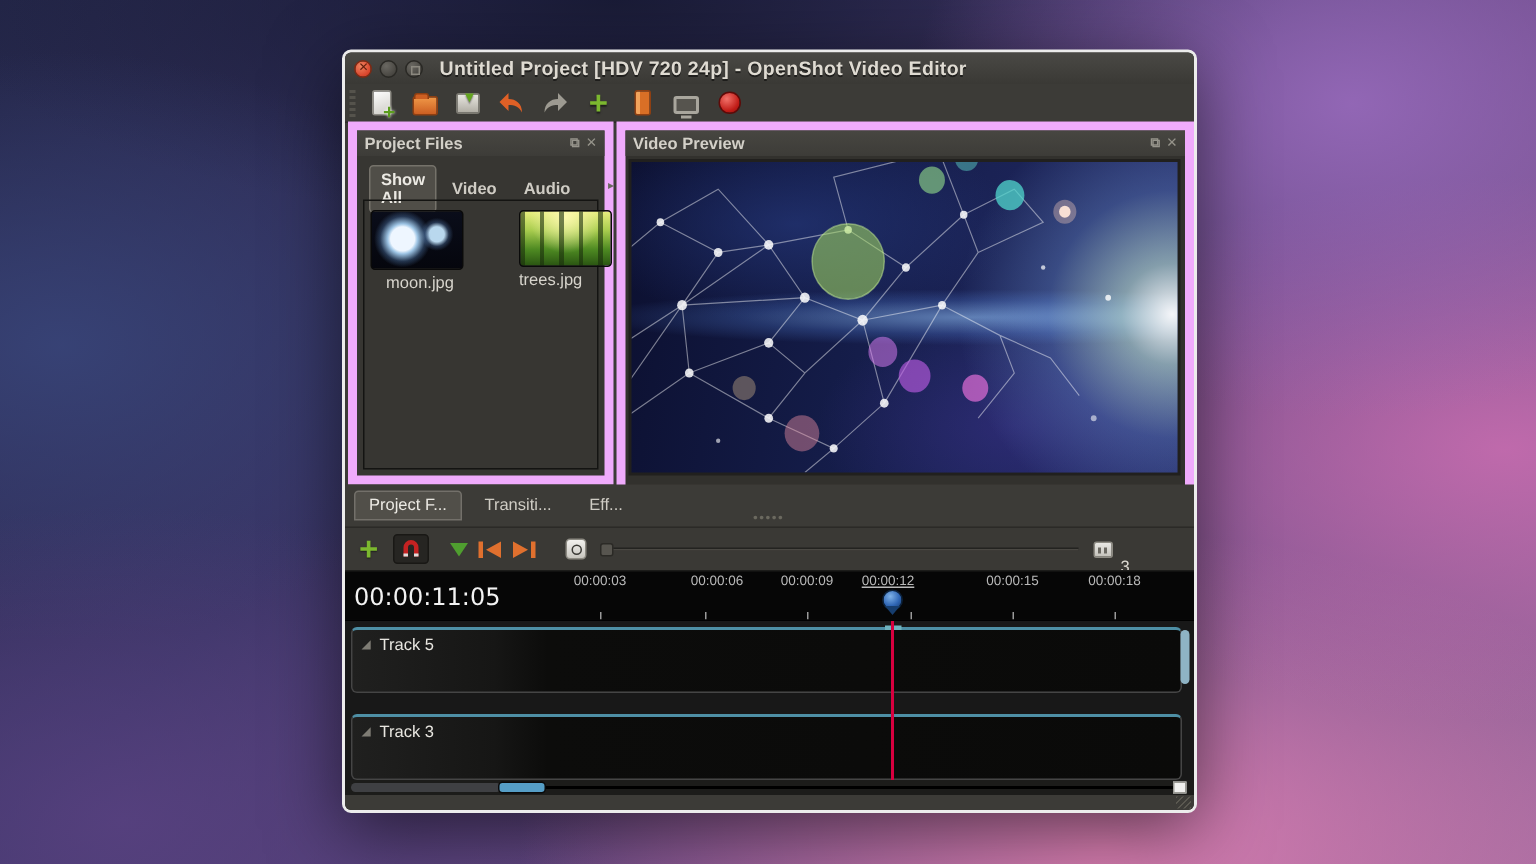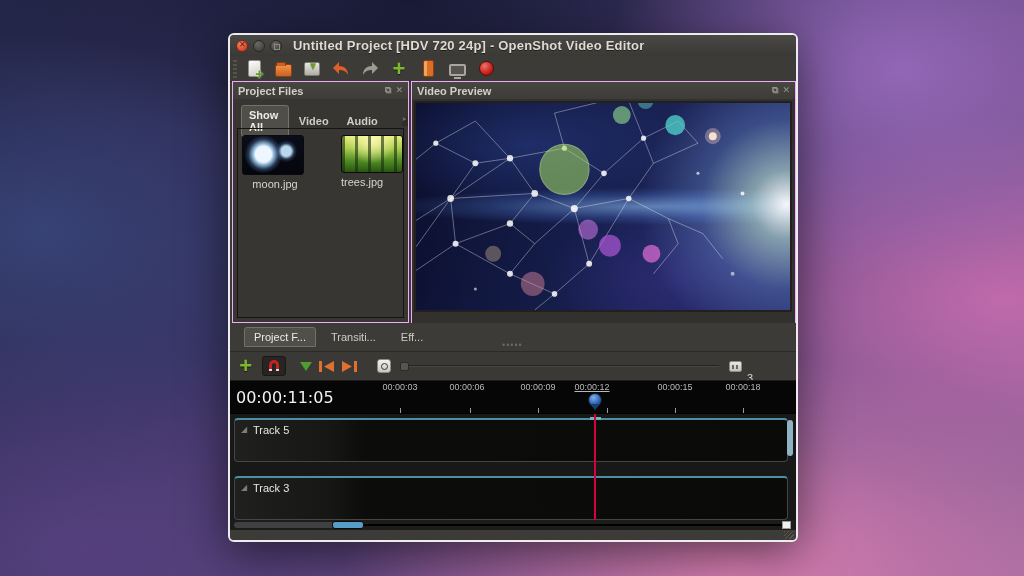--- a/index.html
+++ b/index.html
@@ -47,21 +47,21 @@
   .icon-folder::before { content:""; position:absolute; left:0; top:-3px; width:8px; height:3px; background:#cd5f22; border:1px solid #8e3f12; border-bottom:none; border-radius:2px 2px 0 0; }
   .icon-save { width:16px; height:14px; background:linear-gradient(#e9e7e1,#b0ada4); border:1px solid #7c7a72; border-radius:2px; position:relative; }
   .icon-save::after { content:"▼"; position:absolute; left:3px; top:-3px; color:#63a41f; font-size:10px; text-shadow:0 1px 1px rgba(0,0,0,.4); }
   .icon-plus-big { color:#7cb82f; font-size:22px; font-weight:bold; line-height:16px; text-shadow:0 1px 1px rgba(0,0,0,.5); }
   .icon-profile { width:11px; height:17px; background:linear-gradient(90deg,#f2a35c 0 3px, #d96f26 3px); border:1px solid #8e3f12; border-radius:2px; }
   .icon-screen { width:17px; height:12px; border:2px solid #a9a69d; border-radius:2px; background:#56544e; position:relative; margin-top:2px;}
   .icon-screen::after { content:""; position:absolute; left:3px; bottom:-5px; width:7px; height:2px; background:#a9a69d; }
   .icon-record { width:15px; height:15px; border-radius:50%; background:radial-gradient(circle at 35% 30%, #f3726a, #c01c17 65%, #8d0e0c); border:1px solid #5e0a08; }
 
   
-  .panel { position:absolute; background:#373632; border:1px solid #f0abfc; }
+  .panel { position:absolute; background:#373632; border:6px solid #f0abfc; }
   .panel-header { height:17px; background:linear-gradient(#474641,#3d3c38); display:flex; align-items:center;
     padding:0 5px; color:#d3d0c8; font-size:11px; font-weight:bold; }
   .panel-header .spacer { flex:1; }
   .dockbtn { color:#96948b; font-size:9px; margin-left:4px; line-height:9px; }
 
   .filter-tabs { display:flex; gap:2px; padding:6px 0 0 8px; align-items:center; }
   .ftab { color:#cfccc4; font-size:11px; padding:3px 7px; border-radius:3px; border:1px solid transparent;font-weight:bold; }
   .ftab.active { background:#504e48; border-color:#75726a; color:#eceae4; }
   .tab-overflow { width:9px; height:9px; background:#2e2d2a; margin-left:14px; position:relative; }
   .tab-overflow::after{ content:"▸"; position:absolute; left:1px; top:-3px; font-size:8px; color:#6b6961; }
@@ -96,21 +96,21 @@
       radial-gradient(ellipse 70% 9% at 62% 50%, rgba(150,200,255,.55), rgba(90,140,230,.25) 60%, transparent 100%),
       radial-gradient(ellipse 50% 40% at 30% 20%, rgba(40,60,130,.6), transparent 80%),
       radial-gradient(ellipse 45% 45% at 70% 85%, rgba(60,50,140,.5), transparent 80%),
       linear-gradient(100deg,#0c1030 0%, #141c48 40%, #1a2254 60%, #232a66 100%); }
   .playback { position:absolute; left:0; right:0; top:240px; height:24px; display:flex; justify-content:center; align-items:center; gap:10px; }
   .pb { display:flex; align-items:center; }
 
   .grip-dots { position:absolute; color:#6b695f; font-size:9px; letter-spacing:1px; }
 
   
-  .dock-tabs { position:absolute; left:0; top:288px; width:100%; height:28px; background:#3c3b37; display:flex; gap:5px; padding:4px 0 0 14px; }
+  .dock-tabs { position:absolute; left:0; top:288px; width:100%; height:28px; background:#3c3b37; display:flex; gap:5px; padding:4px 0 0 6px; }
   .dtab { color:#cfccc4; font-size:11px; padding:3px 9px; border-radius:3px 3px 0 0; border:1px solid transparent; height:20px; }
   .dtab.active { background:#514f49; border-color:#73706a; color:#eceae4; }
 
   
   .tl-toolbar { position:absolute; left:0; top:316px; width:100%; height:29px; background:#3a3935;
     border-top:1px solid #2b2a27; display:flex; align-items:center; }
   .magnet-btn { width:25px; height:20px; background:#262522; border:1px solid #191815; border-radius:3px;
     display:flex; align-items:center; justify-content:center; }
   .tri-down { width:0; height:0; border-left:6px solid transparent; border-right:6px solid transparent; border-top:9px solid #4f9e2f; }
   .zoomfit-btn { width:15px; height:14px; background:linear-gradient(#f2f1ee,#c9c7c0); border:1px solid #8d8b83; border-radius:3px; position:relative; }
@@ -344,21 +344,21 @@
     <div class="zoomfit-btn" style="margin-left:18px;"></div>
     <div class="slider-handle" style="margin-left:9px;"></div>
     <div class="slider-line" style="width:317px;"></div>
     <div class="zoomscale-icon" style="margin-left:10px;"></div>
     <div class="zoom-label">3 seconds</div>
   </div>
 
   <div class="ruler">
     <div class="timecode">00:00:11:05</div>
     <div class="rlabel" style="left:170px;">00:00:03</div>
-    <div class="rlabel" style="left:237px;">00:00:06</div>
+    <div class="rlabel" style="left:248px;">00:00:06</div>
     <div class="rlabel" style="left:308px;">00:00:09</div>
     <div class="rlabel" style="left:362px;text-decoration:underline;">00:00:12</div>
     <div class="rlabel" style="left:445px;">00:00:15</div>
     <div class="rlabel" style="left:513px;text-align:right;">00:00:18</div>
     <div class="tick major" style="left:170px;"></div>
       <div class="tick major" style="left:240px;"></div>
     <div class="tick major" style="left:308px;"></div>
       <div class="tick major" style="left:377px;"></div>
     <div class="tick major" style="left:445px;"></div>
       <div class="tick major" style="left:513px;"></div>

